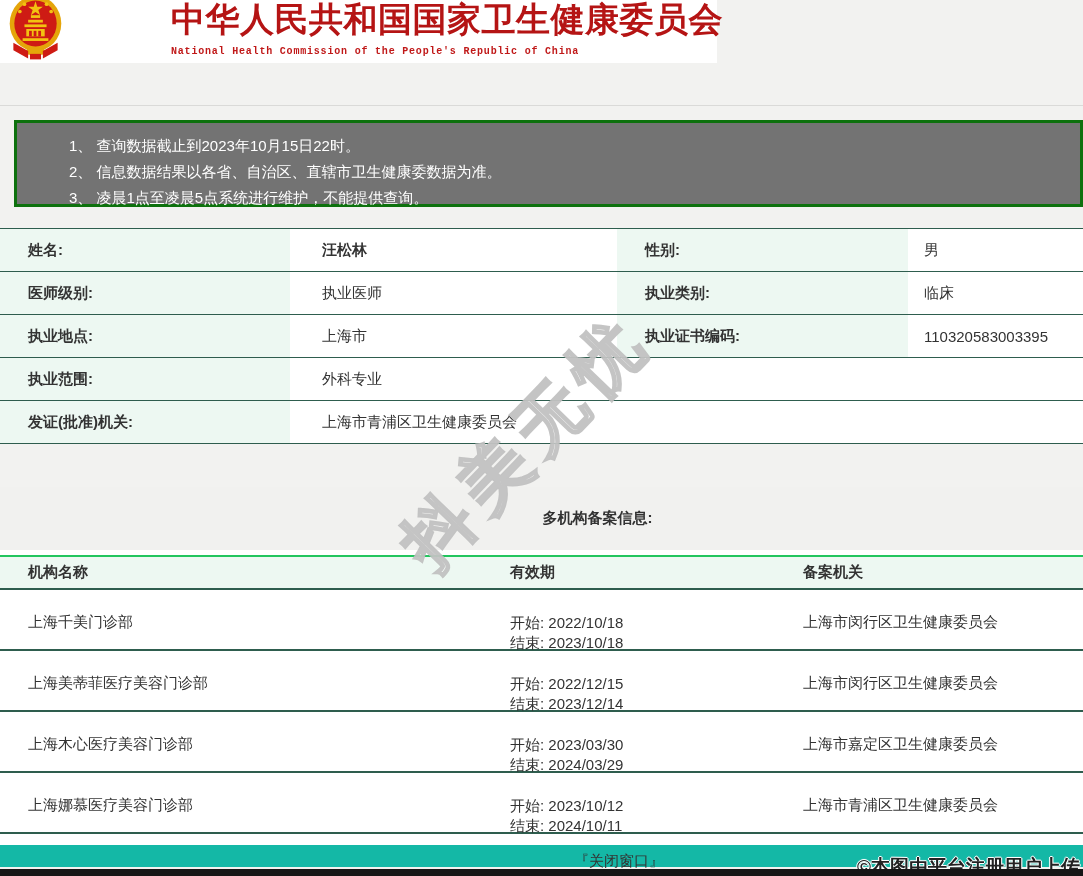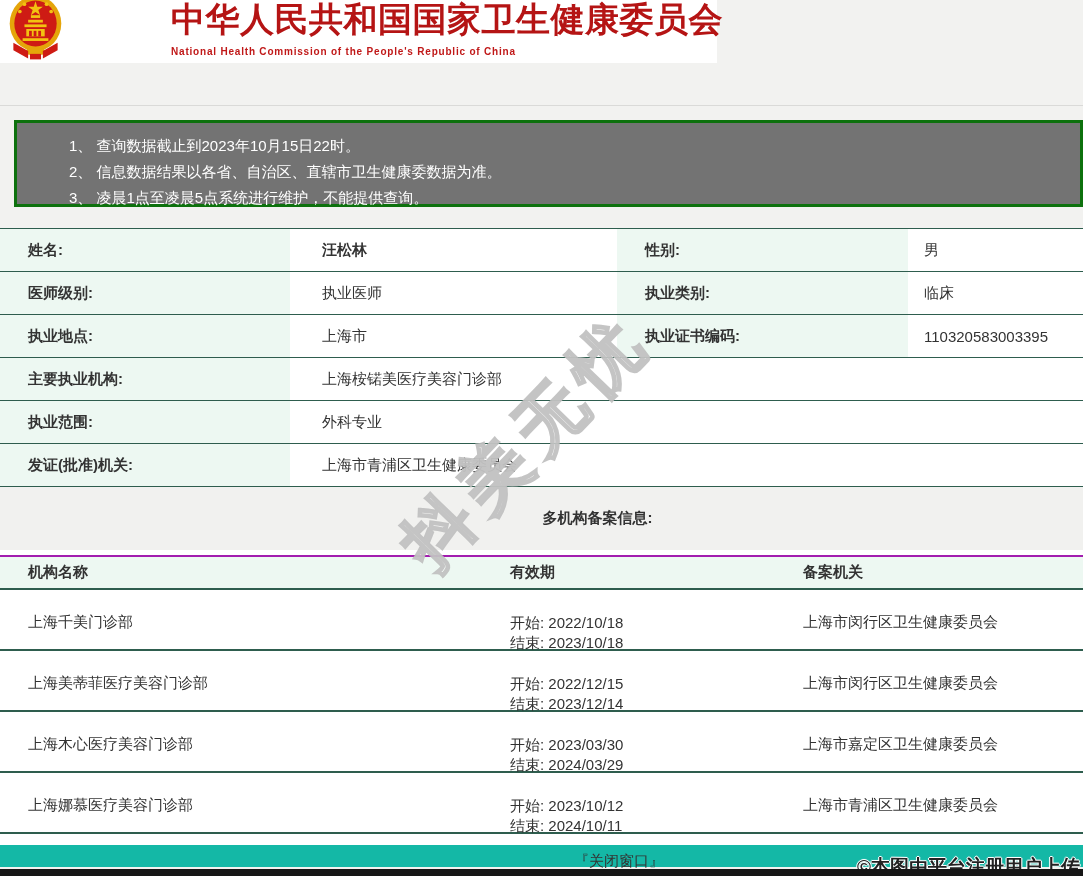--- a/index.html
+++ b/index.html
@@ -1,21 +1,21 @@
 <!DOCTYPE html>
 <html><head>
 <meta charset="utf-8">
 <style>
   html,body{margin:0;padding:0;}
   .page{position:relative;width:1083px;height:876px;overflow:hidden;
         background:#f2f2f0;color:#333;font-size:15px;
         font-family:"Liberation Sans","DejaVu Sans",sans-serif;}
 
   
-  .header-card{position:absolute;left:0;top:0;width:717px;height:63px;background:#fff;}
+  .header-card{position:absolute;left:0;top:0;width:717px;height:63px;background:#fff;font-family:Liberation Mono, monospace;}
   .emblem{position:absolute;left:7px;top:-6px;width:57px;height:70px;overflow:hidden;}
   .titles{position:absolute;left:171px;top:-3px;}
   .title-cn{font-size:34px;font-weight:bold;color:#b51414;white-space:nowrap;letter-spacing:.5px;}
   .title-en{margin-top:3px;font-size:10px;font-weight:bold;color:#c01818;
             letter-spacing:.8px;white-space:nowrap;}
   .hr-line{position:absolute;top:105px;left:0;width:1083px;height:1px;background:#dadad8;}
 
   
   .notice{position:absolute;left:14px;top:120px;width:1069px;height:87px;box-sizing:border-box;
           background:#737373;border:3px solid #0d710d;color:#fff;padding:10px 0 0 52px;}
@@ -35,21 +35,21 @@
 
   
   .section-title{position:absolute;top:487px;left:0;width:1083px;height:63px;background:#f1f1ef;
                  display:flex;align-items:center;justify-content:center;}
   .section-title span{font-weight:bold;transform:translateX(56px);}
 
   
   .org-table{position:absolute;top:550px;left:0;width:1083px;background:#fff;
              padding:5px 0 11px;box-sizing:border-box;}
   .o-head{display:flex;height:35px;align-items:center;background:#edf8f2;box-sizing:border-box;
-          border-top:2px solid #a21caf;border-bottom:2px solid #2e5d4e;font-weight:bold;}
+          border-top:2px solid #22c55e;border-bottom:2px solid #2e5d4e;font-weight:bold;}
   .o-row{display:flex;height:61px;box-sizing:border-box;border-bottom:2px solid #2e5d4e;
          background:#fff;padding-top:23px;}
   .o-name{width:482px;padding-left:28px;box-sizing:border-box;white-space:nowrap;}
   .o-valid{width:293px;padding-left:28px;box-sizing:border-box;white-space:nowrap;}
   .o-auth{flex:1;padding-left:28px;box-sizing:border-box;white-space:nowrap;}
   .o-head .o-name,.o-head .o-valid,.o-head .o-auth{padding-top:0;}
   .v-line{line-height:20px;}
 
   
   .footer{position:absolute;top:845px;left:0;width:1083px;height:22px;background:#14b8a6;}
@@ -119,24 +119,20 @@
       <div class="p-cell p-label w-l2">执业类别:</div>
       <div class="p-cell p-val w-v2">临床</div>
     </div>
     <div class="p-row">
       <div class="p-cell p-label w-l1">执业地点:</div>
       <div class="p-cell p-val w-v1">上海市</div>
       <div class="p-cell p-label w-l2">执业证书编码:</div>
       <div class="p-cell p-val w-v2">110320583003395</div>
     </div>
     <div class="p-row">
-      <div class="p-cell p-label w-l1">主要执业机构:</div>
-      <div class="p-cell p-val w-vfull">上海桉锘美医疗美容门诊部</div>
-    </div>
-    <div class="p-row">
       <div class="p-cell p-label w-l1">执业范围:</div>
       <div class="p-cell p-val w-vfull">外科专业</div>
     </div>
     <div class="p-row">
       <div class="p-cell p-label w-l1">发证(批准)机关:</div>
       <div class="p-cell p-val w-vfull">上海市青浦区卫生健康委员会</div>
     </div>
   </div>
 
   <div class="section-title">

